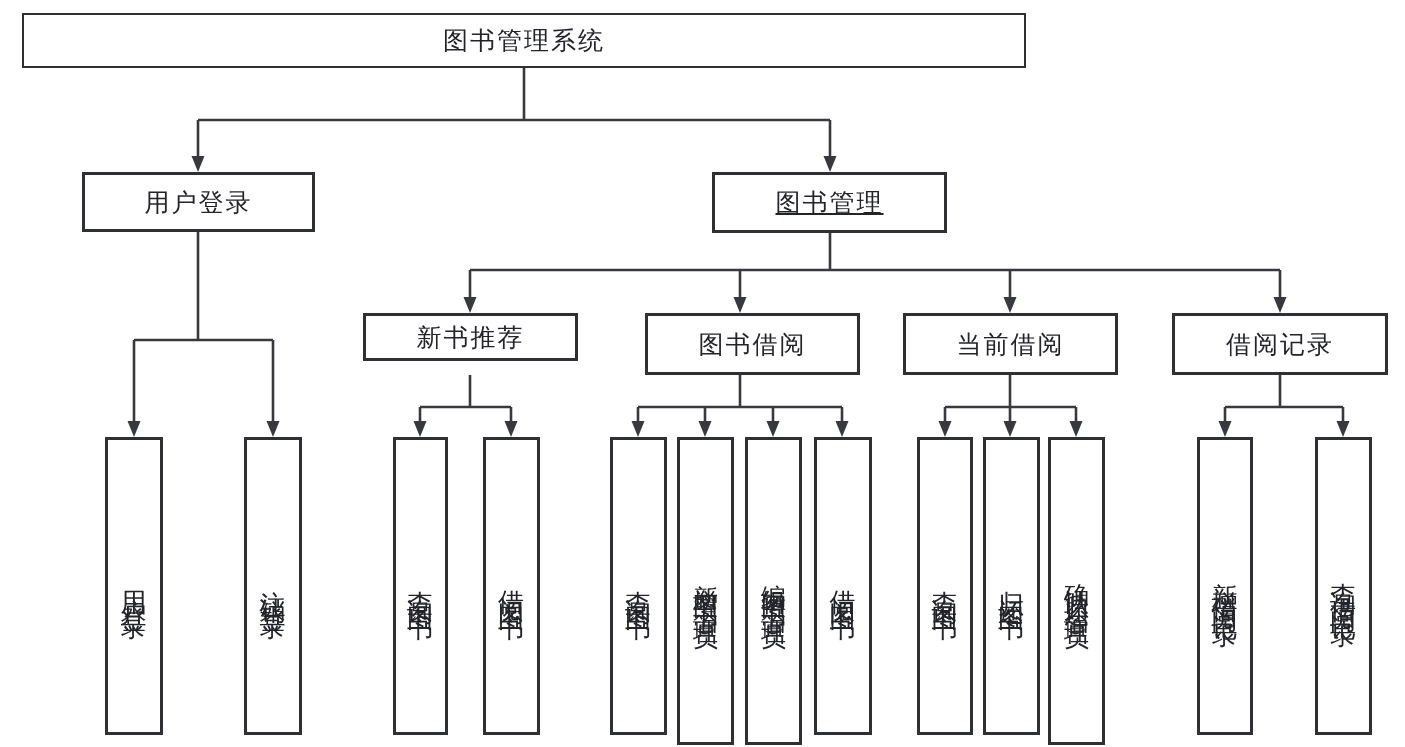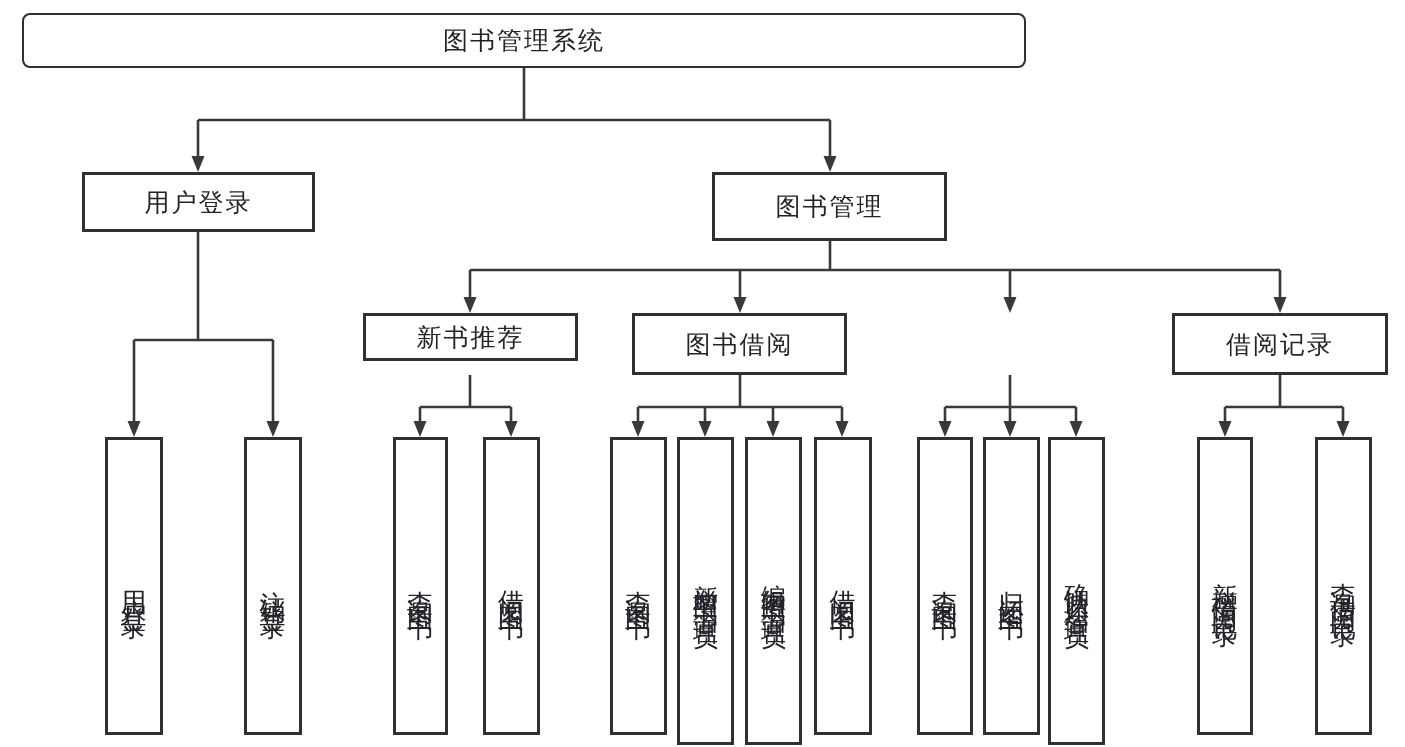--- a/index.html
+++ b/index.html
@@ -27,27 +27,27 @@
     border: 3px solid #2f3033;
     box-sizing: border-box;
     display: flex;
     align-items: center;
     justify-content: center;
     color: #232429;
     font-size: 25px;
     letter-spacing: 2px;
     white-space: nowrap;
   }
-  .box.root { border-width: 2px; border-radius: 8px; }
+  .box.root { border-width: 2px; }
   
   .n-root      { left: 22px;  top: 13px;  width: 1004px; height: 55px; }
   .n-branch-0  { left: 82px;  top: 172px; width: 233px;  height: 60px; }
-  .n-branch-1  { left: 712px; top: 172px; width: 235px;  height: 69px; }
+  .n-branch-1  { left: 712px; top: 172px; width: 235px;  height: 61px; text-decoration: underline; }
   .n-group-0   { left: 363px; top: 313px; width: 215px;  height: 48px; }
-  .n-group-1   { left: 632px; top: 313px; width: 215px;  height: 62px; }
+  .n-group-1   { left: 645px; top: 313px; width: 215px;  height: 62px; }
   .n-group-2   { left: 903px; top: 313px; width: 215px;  height: 62px; }
   .n-group-3   { left: 1172px;top: 313px; width: 216px;  height: 62px; }
   
   .leaf {
     top: 437px;
     width: 58px;
     height: 298px;
     writing-mode: vertical-rl;
     text-orientation: mixed;
     font-size: 26px;
@@ -147,20 +147,23 @@
   <div class="box n-branch-1">
     <span>图书管理</span>
   </div>
 
   <div class="box n-group-0">
     <span>新书推荐</span>
   </div>
   <div class="box n-group-1">
     <span>图书借阅</span>
   </div>
+  <div class="box n-group-2">
+    <span>当前借阅</span>
+  </div>
   <div class="box n-group-3">
     <span>借阅记录</span>
   </div>
 
   <div class="box leaf n-leaf-0">
     <span>用户登录</span>
   </div>
   <div class="box leaf n-leaf-1">
     <span>注销登录</span>
   </div>

